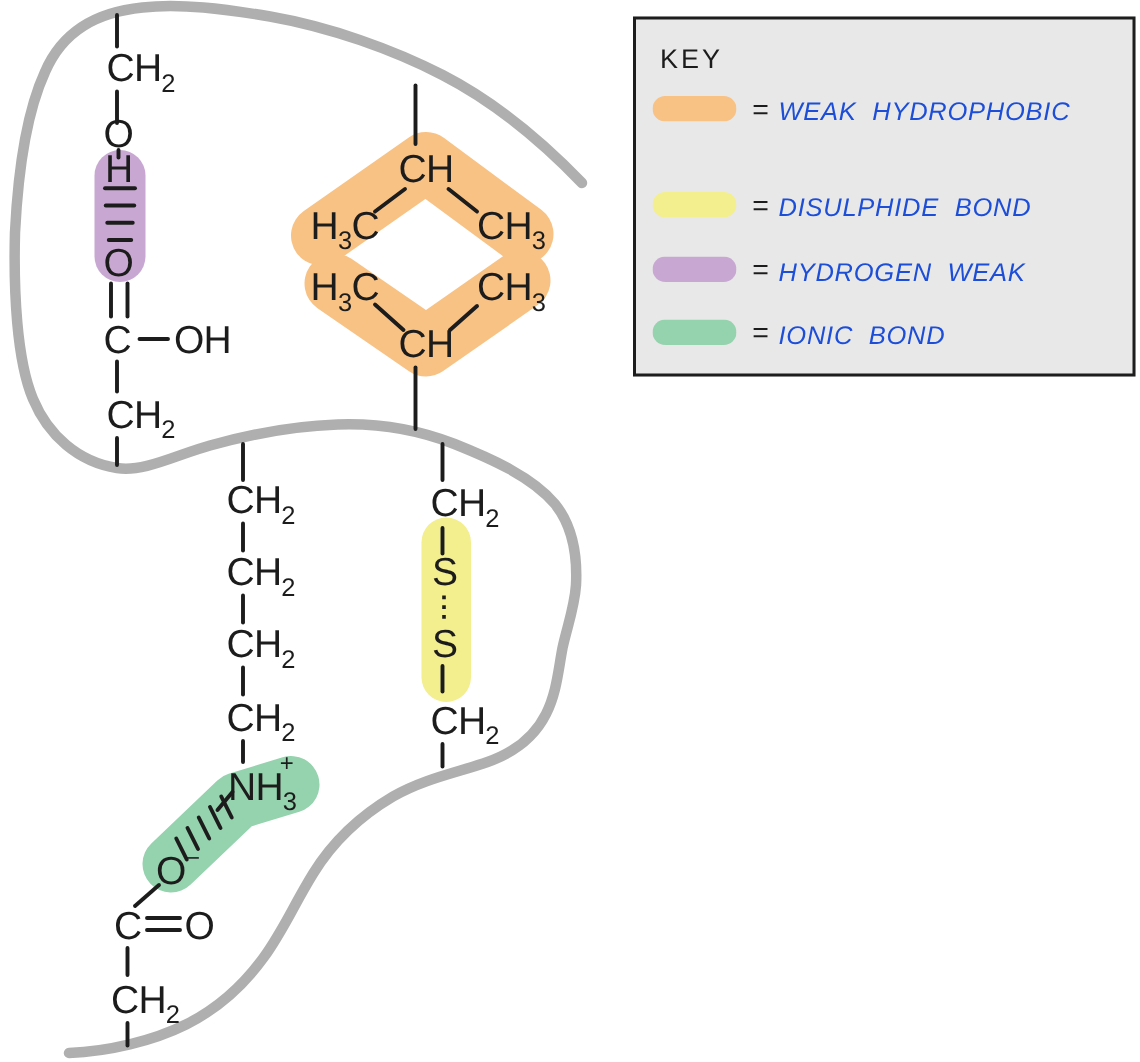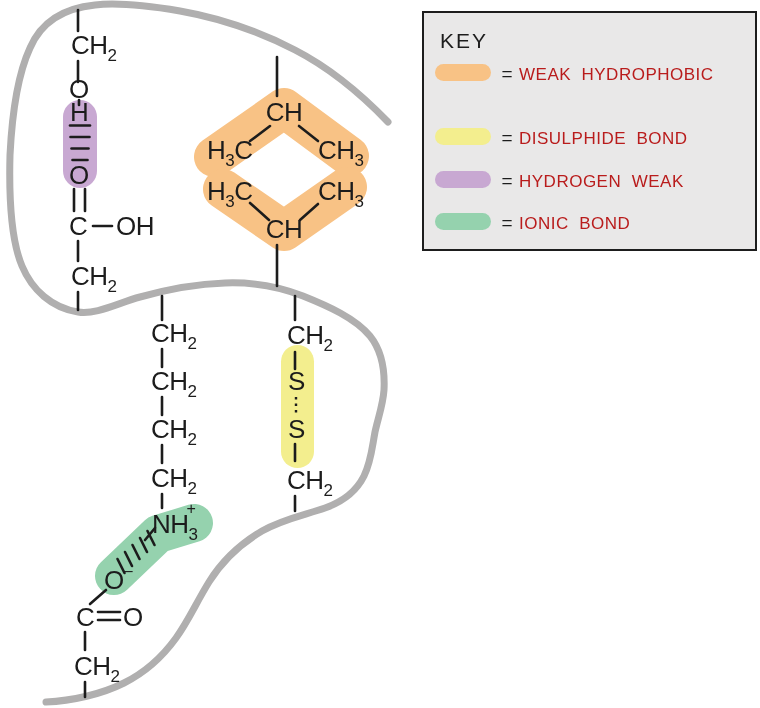--- a/index.html
+++ b/index.html
@@ -17,35 +17,35 @@
   tspan.sup{font-size:16px;}
   .bond{stroke:#1c1c1c;stroke-width:2.6;fill:none;stroke-linecap:round;}
   .bond-dotted{stroke:#1c1c1c;stroke-width:2.4;fill:none;stroke-dasharray:2.5 4;}
   
   .key-panel{
     position:absolute;left:422px;top:11px;width:335px;height:240px;
     background:#e9e8e8;border:2px solid #1d1d1d;box-sizing:border-box;
   }
   .key-title{
     position:absolute;left:16px;top:16px;
-    font-size:21px;letter-spacing:2px;color:#1c1c1c;
+    font-size:18px;letter-spacing:2px;color:#1c1c1c;
   }
   .key-row{position:absolute;left:11px;display:flex;align-items:flex-start;}
   .key-row.r1{top:51px;}
   .key-row.r2{top:115px;}
   .key-row.r3{top:158px;}
   .key-row.r4{top:200px;}
   .key-swatch{flex:0 0 auto;display:block;}
   .key-eq{
     margin-left:7px;margin-top:-1px;width:18px;text-align:center;
     font-size:19px;color:#1c1c1c;flex:0 0 auto;
   }
   .key-label{
     margin-left:3px;font-size:17px;line-height:21px;letter-spacing:0.5px;
-    color:#b91c1c;white-space:pre;
+    color:#1d4ed8;white-space:pre;font-style:italic;
   }
 </style>
 </head>
 <body>
 
 <svg id="diagram-svg" width="760" height="708" viewBox="0 0 760 708">
 
   <g>
     <rect x="63" y="100" width="34" height="88" rx="17" fill="#C8A8D2"></rect>
     <path d="M 214 157 L 284 108 L 349 156" stroke-width="40" fill="none" stroke-linecap="round" stroke-linejoin="round" stroke="#F8C285"></path>

